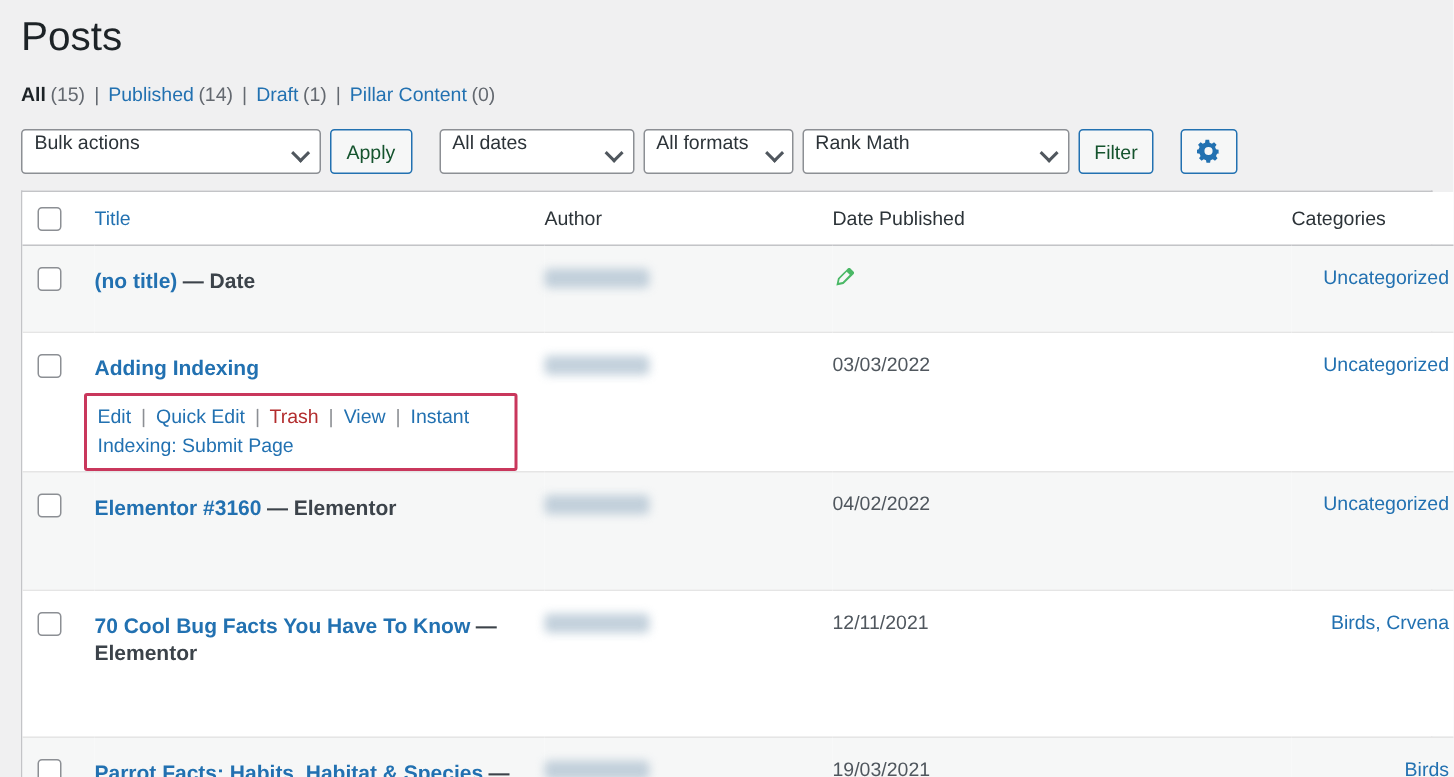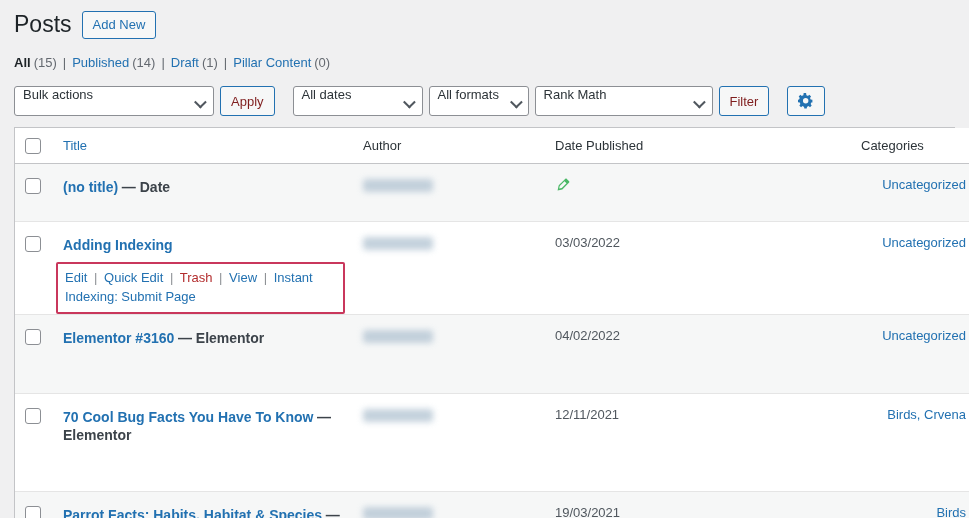--- a/index.html
+++ b/index.html
@@ -18,21 +18,21 @@
   }
 
   
   .page-head {
     display: flex;
     align-items: center;
     padding: 8px 0 0 14px;
     height: 34px;
   }
   .page-title {
-    font-size: 23px;
+    font-size: 27px;
     font-weight: 400;
     color: #1d2327;
     line-height: 1.3;
     margin: 0 10px 0 0;
     padding: 0;
     font-family: "Liberation Sans", sans-serif;
   }
   .add-new-btn {
     display: inline-block;
     background: #f6f7f7;
@@ -131,21 +131,21 @@
   .sel-formats .chev { right: 6px; }
   .sel-rankmath { width: 178px; }
 
   .btn-plain {
     display: inline-flex;
     align-items: center;
     justify-content: center;
     background: #f6f7f7;
     border: 1px solid #2271b1;
     border-radius: 3px;
-    color: #7f1d1d;
+    color: #14532d;
     font-size: 13px;
     height: 30px;
     box-sizing: border-box;
     padding: 0 10px;
     margin-right: 6px;
     cursor: pointer;
     white-space: nowrap;
   }
   .btn-apply { margin-right: 18px; }
   .btn-filter { margin-right: 18px; }
@@ -263,21 +263,20 @@
   .date-text { color: #50575e; font-size: 13px; }
   .cat-link { color: #2271b1; text-decoration: none; font-size: 13px; }
 
   .pencil-icon { display: block; margin-top: -1px; }
 </style>
 </head>
 <body>
 
 <div class="page-head">
   <h1 class="page-title">Posts</h1>
-  <a class="add-new-btn">Add New</a>
 </div>
 
 <ul class="subsubsub">
   <li>
     <a class="current-link">All</a>
     <span class="count">(15)</span>
     <span class="sep">|</span>
   </li>
   <li>
     <a>Published</a>

